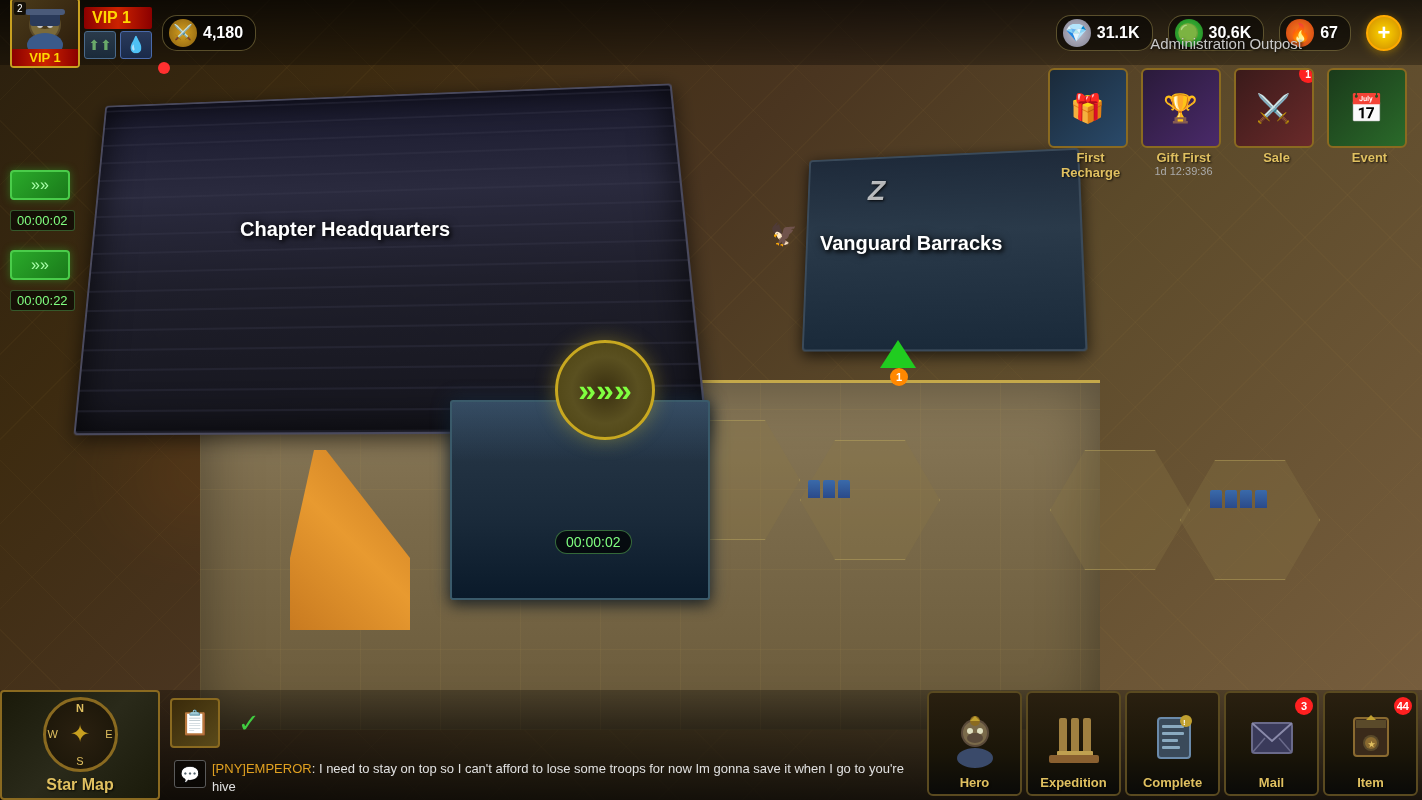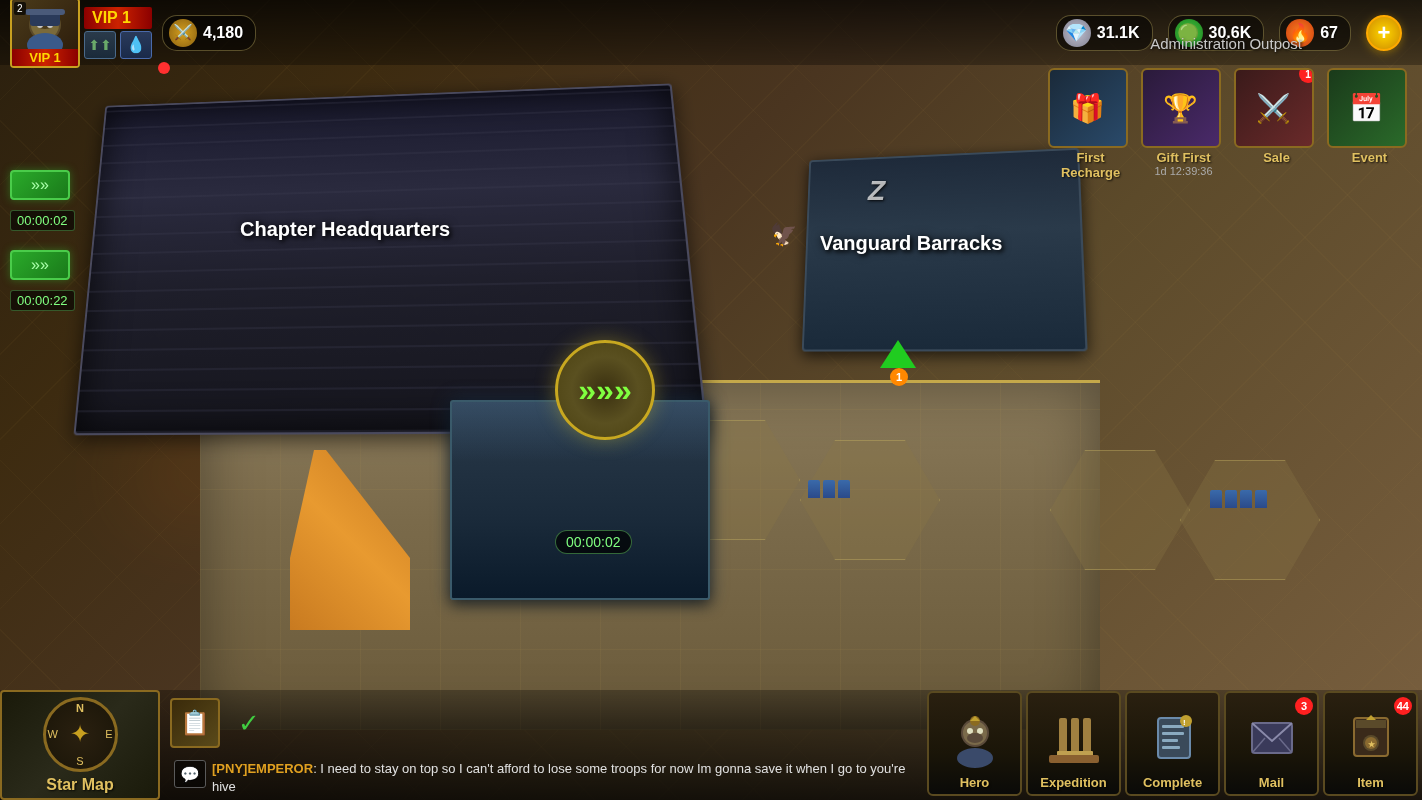--- a/index.html
+++ b/index.html
@@ -649,21 +649,21 @@
     }
 
     .chat-text {
       flex: 1;
       font-size: 13px;
       line-height: 1.4;
     }
 
     .chat-username {
       color: #e0a020;
-      font-weight: bold;
+      font-weight: normal;
     }
 
     .chat-message {
       color: #e0e0e0;
     }
 
     .chat-username2 {
       color: #60aaff;
       font-weight: bold;
     }

